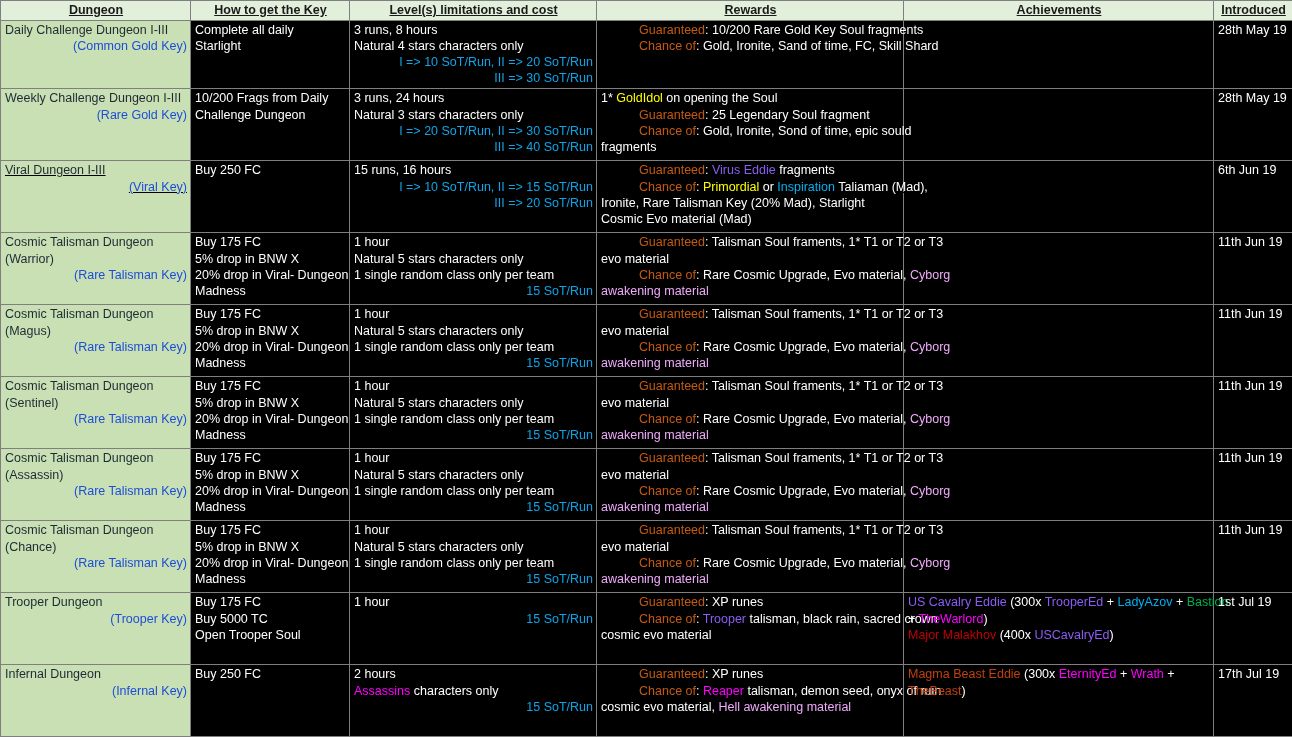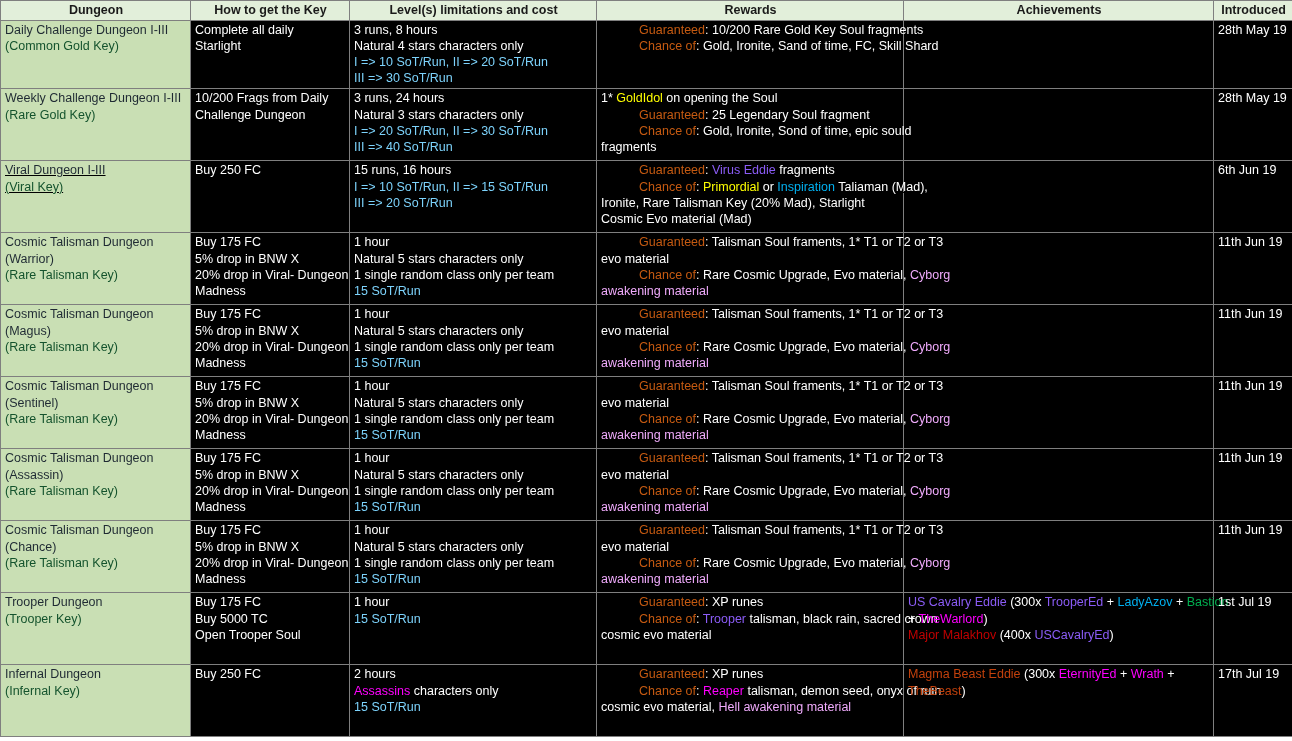--- a/index.html
+++ b/index.html
@@ -31,33 +31,34 @@
   }
   thead th {
     background: #e2efda;
     color: #1a1a1a;
     text-align: center;
     font-weight: bold;
     font-size: 13px;
     height: 19px;
     padding-top: 1px;
     vertical-align: middle;
+    text-decoration: underline;
   }
   td.dungeon-cell {
     background: #c9dfb4;
     color: #1f2a33;
     width: 190px;
   }
   td.dark {
     background: #000000;
     color: #ffffff;
   }
-  .keyname { color: #14532d; }
+  .keyname { color: #1d4ed8; text-align: right; }
   .line { white-space: nowrap; display: block; }
-  .orange { color: #7dd3fc; }
+  .orange { color: #0ea5e9; text-align: right; }
   .lbl { color: #c55a11; margin-left: 38px; }
   .yellow { color: #ffff00; }
   .gold { color: #f0abfc; }
   .red { color: #8b5cf6; }
   .darkred { color: #c00000; }
   .green { color: #00b050; }
   .cyan { color: #00b0f0; }
   .magenta { color: #ff00ff; }
   .violet { color: #c2410c; }
   col.c0 { width: 190px; }

